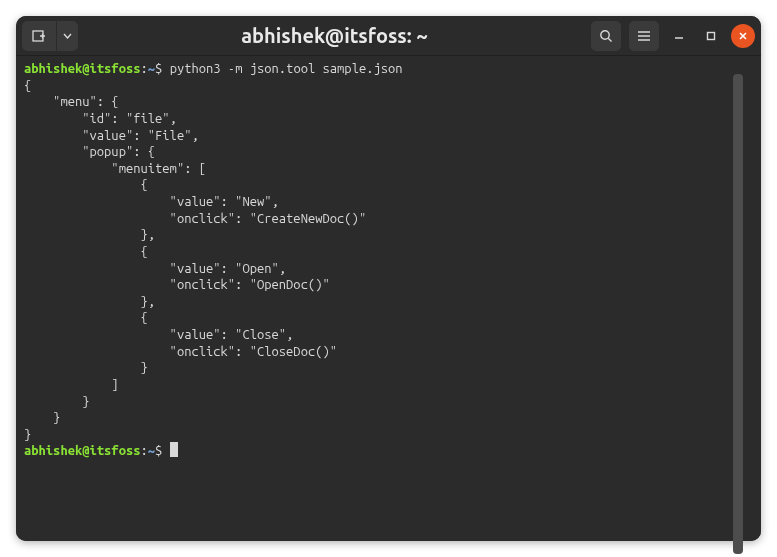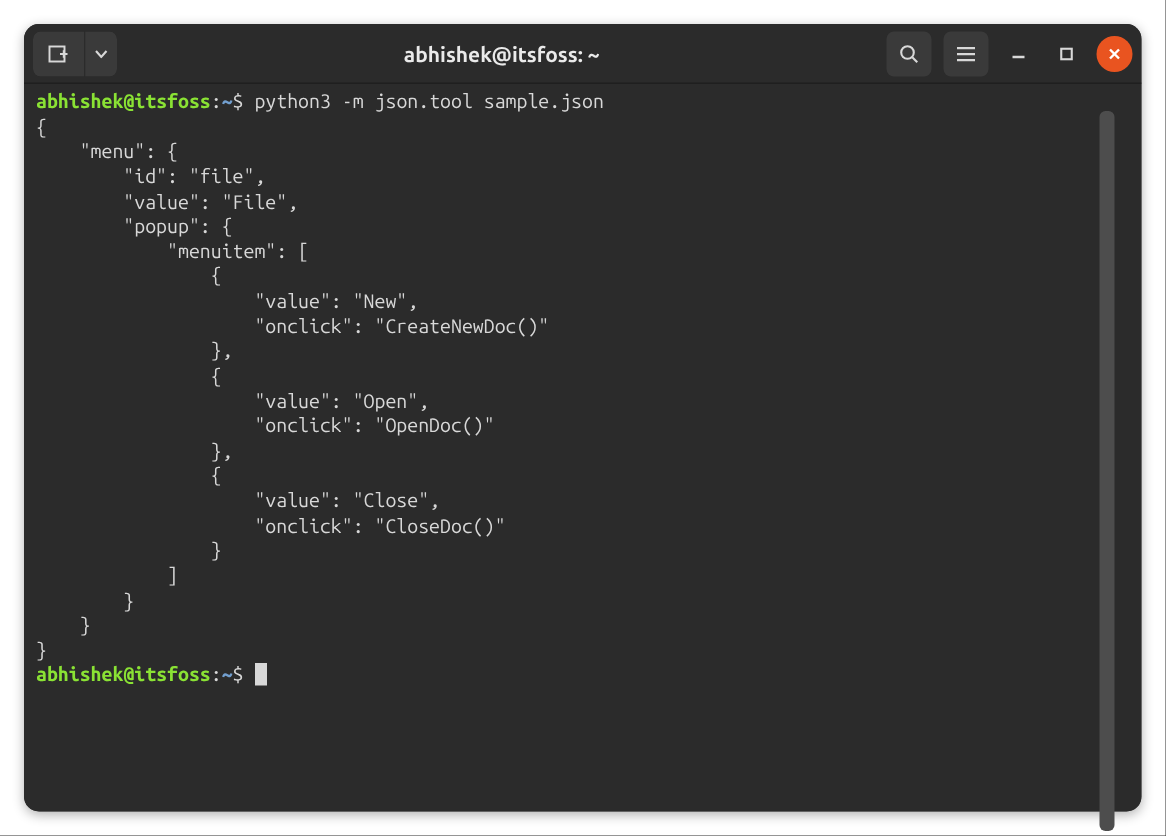--- a/index.html
+++ b/index.html
@@ -48,21 +48,21 @@
     cursor: pointer;
   }
   .tb-btn.tab { width: 34px; border-top-left-radius:5px; border-bottom-left-radius:5px;}
   .tb-btn.arrow { width: 22px; border-left:1px solid #2b2b2b; border-top-right-radius:5px; border-bottom-right-radius:5px;}
   .tb-title {
     flex: 1;
     text-align: center;
     color: #eaeaea;
     font-family: "Ubuntu", sans-serif;
     font-weight: 600;
-    font-size: 14px;
+    font-size: 20px;
   }
   .tb-right { display: flex; align-items: center; gap: 8px; }
   .tb-icon-btn {
     width: 30px; height: 30px;
     background: #3a3a3a;
     border-radius: 5px;
     border: none;
     color: #d8d8d8;
     display: flex; align-items:center; justify-content:center;
     cursor: pointer;

